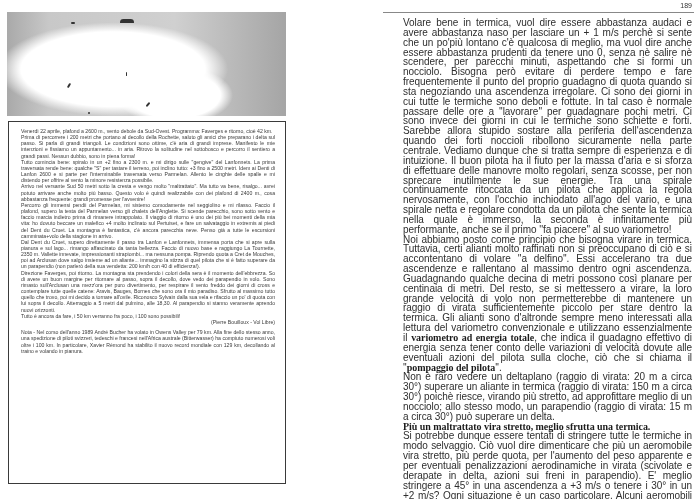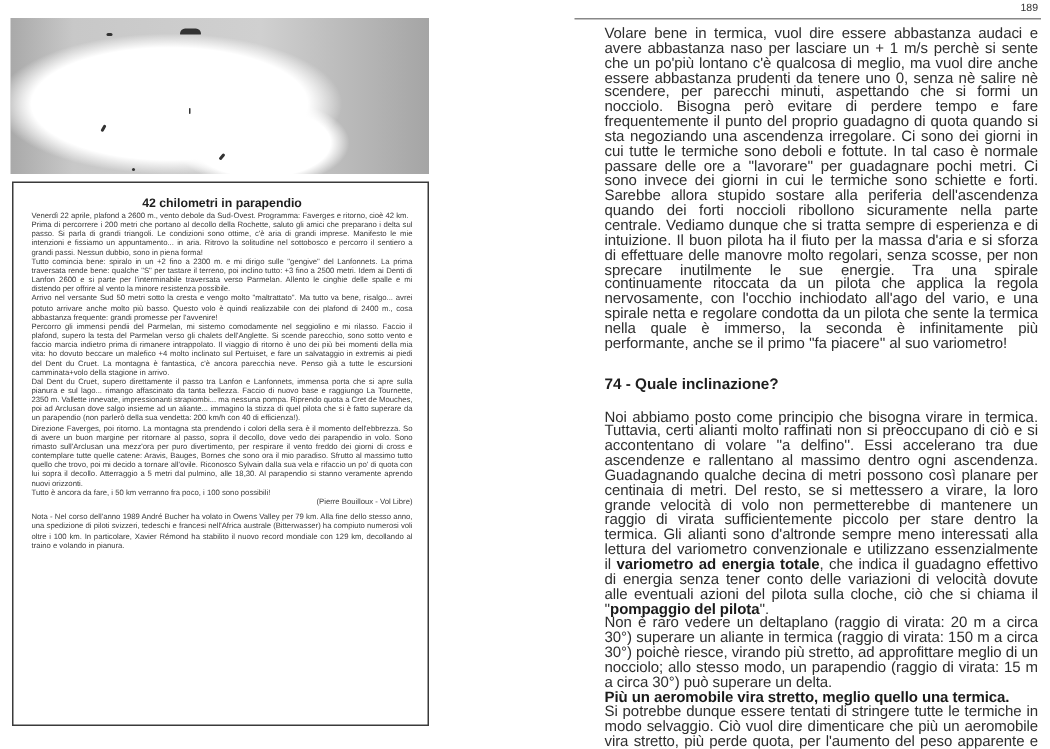--- a/index.html
+++ b/index.html
@@ -42,39 +42,38 @@
     .right-col {
       position: absolute; left: 53px; width: 289px; top: 18px;
     }
     .right-col p {
       font-size: 10px; line-height: 9.85px; margin: 0; text-align: justify; color: #2e2e2e;
       letter-spacing: -0.05px;
     }
     .section-heading {
       font-size: 10.2px; font-weight: bold; margin: 16px 0 12px 0; color: #1f1f1f;
     }
-    b { color: #1b1b1b; }
+    b { color: #1b1b1b; font-family: Liberation Serif, serif; }
   </style>
 </head>
 <body>
 
 <div class="spread">
 
   <div class="left-page">
     <div class="photo" title="Paragliders flying near cumulus clouds">
       <div class="glider" style="left:113px;top:7px;width:14px;height:4px;border-radius:6px 6px 1px 1px;"></div>
       <div class="glider" style="left:64px;top:10px;width:4px;height:2px;"></div>
       <div class="glider" style="left:61px;top:71px;width:2px;height:5px;transform:rotate(30deg);"></div>
       <div class="glider" style="left:119px;top:60px;width:1px;height:4px;"></div>
       <div class="glider" style="left:140px;top:90px;width:2px;height:5px;transform:rotate(40deg);"></div>
       <div class="glider" style="left:81px;top:100px;width:2px;height:2px;border-radius:50%;"></div>
     </div>
 
     <div class="story-box">
-      <div class="story-title">42 chilometri in parapendio</div>
       <div class="story-body">
         <p>Venerdì 22 aprile, plafond a 2600 m., vento debole da Sud-Ovest. Programma: Faverges e ritorno, cioè 42 km.</p>
         <p>Prima di percorrere i 200 metri che portano al decollo della Rochette, saluto gli amici che preparano i delta sul passo. Si parla di grandi triangoli. Le condizioni sono ottime, c'è aria di grandi imprese. Manifesto le mie intenzioni e fissiamo un appuntamento... in aria. Ritrovo la solitudine nel sottobosco e percorro il sentiero a grandi passi. Nessun dubbio, sono in piena forma!</p>
         <p>Tutto comincia bene: spiralo in un +2 fino a 2300 m. e mi dirigo sulle "gengive" del Lanfonnets. La prima traversata rende bene: qualche "S" per tastare il terreno, poi inclino tutto: +3 fino a 2500 metri. Idem ai Denti di Lanfon 2600 e si parte per l'interminabile traversata verso Parmelan. Allento le cinghie delle spalle e mi distendo per offrire al vento la minore resistenza possibile.</p>
         <p>Arrivo nel versante Sud 50 metri sotto la cresta e vengo molto "maltrattato". Ma tutto va bene, risalgo... avrei potuto arrivare anche molto più basso. Questo volo è quindi realizzabile con dei plafond di 2400 m., cosa abbastanza frequente: grandi promesse per l'avvenire!</p>
         <p>Percorro gli immensi pendii del Parmelan, mi sistemo comodamente nel seggiolino e mi rilasso. Faccio il plafond, supero la testa del Parmelan verso gli chalets dell'Anglette. Si scende parecchio, sono sotto vento e faccio marcia indietro prima di rimanere intrappolato. Il viaggio di ritorno è uno dei più bei momenti della mia vita: ho dovuto beccare un malefico +4 molto inclinato sul Pertuiset, e fare un salvataggio in extremis ai piedi del Dent du Cruet. La montagna è fantastica, c'è ancora parecchia neve. Penso già a tutte le escursioni camminata+volo della stagione in arrivo.</p>
         <p>Dal Dent du Cruet, supero direttamente il passo tra Lanfon e Lanfonnets, immensa porta che si apre sulla pianura e sul lago... rimango affascinato da tanta bellezza. Faccio di nuovo base e raggiungo La Tournette, 2350 m. Vallette innevate, impressionanti strapiombi... ma nessuna pompa. Riprendo quota a Cret de Mouches, poi ad Arclusan dove salgo insieme ad un aliante... immagino la stizza di quel pilota che si è fatto superare da un parapendio (non parlerò della sua vendetta: 200 km/h con 40 di efficienza!).</p>
         <p>Direzione Faverges, poi ritorno. La montagna sta prendendo i colori della sera è il momento dell'ebbrezza. So di avere un buon margine per ritornare al passo, sopra il decollo, dove vedo dei parapendio in volo. Sono rimasto sull'Arclusan una mezz'ora per puro divertimento, per respirare il vento freddo dei giorni di cross e contemplare tutte quelle catene: Aravis, Bauges, Bornes che sono ora il mio paradiso. Sfrutto al massimo tutto quello che trovo, poi mi decido a tornare all'ovile. Riconosco Sylvain dalla sua vela e rifaccio un po' di quota con lui sopra il decollo. Atterraggio a 5 metri dal pulmino, alle 18,30. Al parapendio si stanno veramente aprendo nuovi orizzonti.</p>
         <p>Tutto è ancora da fare, i 50 km verranno fra poco, i 100 sono possibili!</p>
       </div>
@@ -85,21 +84,20 @@
     </div>
   </div>
 
   <div class="right-page">
     <div class="page-number">189</div>
     <div class="header-rule"></div>
 
     <div class="right-col">
       <p>Volare bene in termica, vuol dire essere abbastanza audaci e avere abbastanza naso per lasciare un + 1 m/s perchè si sente che un po'più lontano c'è qualcosa di meglio, ma vuol dire anche essere abbastanza prudenti da tenere uno 0, senza nè salire nè scendere, per parecchi minuti, aspettando che si formi un nocciolo. Bisogna però evitare di perdere tempo e fare frequentemente il punto del proprio guadagno di quota quando si sta negoziando una ascendenza irregolare. Ci sono dei giorni in cui tutte le termiche sono deboli e fottute. In tal caso è normale passare delle ore a ''lavorare'' per guadagnare pochi metri. Ci sono invece dei giorni in cui le termiche sono schiette e forti. Sarebbe allora stupido sostare alla periferia dell'ascendenza quando dei forti noccioli ribollono sicuramente nella parte centrale. Vediamo dunque che si tratta sempre di esperienza e di intuizione. Il buon pilota ha il fiuto per la massa d'aria e si sforza di effettuare delle manovre molto regolari, senza scosse, per non sprecare inutilmente le sue energie. Tra una spirale continuamente ritoccata da un pilota che applica la regola nervosamente, con l'occhio inchiodato all'ago del vario, e una spirale netta e regolare condotta da un pilota che sente la termica nella quale è immerso, la seconda è infinitamente più performante, anche se il primo ''fa piacere'' al suo variometro!</p>
 
-      <div class="section-heading">74 - Quale inclinazione?</div>
 
       <p><span>Noi abbiamo posto come principio che bisogna virare in termica. Tuttavia, certi alianti molto raffinati non si preoccupano di ciò e si accontentano di volare ''a delfino''. Essi accelerano tra due ascendenze e rallentano al massimo dentro ogni ascendenza. Guadagnando qualche decina di metri possono così planare per centinaia di metri. Del resto, se si mettessero a virare, la loro grande velocità di volo non permetterebbe di mantenere un raggio di virata sufficientemente piccolo per stare dentro la termica. Gli alianti sono d'altronde sempre meno interessati alla lettura del variometro convenzionale e utilizzano essenzialmente il </span><b>variometro ad energia totale</b><span>, che indica il guadagno effettivo di energia senza tener conto delle variazioni di velocità dovute alle eventuali azioni del pilota sulla cloche, ciò che si chiama il ''</span><b>pompaggio del pilota</b><span>''.</span></p>
       <p>Non è raro vedere un deltaplano (raggio di virata: 20 m a circa 30°) superare un aliante in termica (raggio di virata: 150 m a circa 30°) poichè riesce, virando più stretto, ad approfittare meglio di un nocciolo; allo stesso modo, un parapendio (raggio di virata: 15 m a circa 30°) può superare un delta.</p>
-      <p><b>Più un aeromobile vira stretto, meglio quello una termica.</b></p>
+      <p><b>Più un maltrattato vira stretto, meglio sfrutta una termica.</b></p>
       <p>Si potrebbe dunque essere tentati di stringere tutte le termiche in modo selvaggio. Ciò vuol dire dimenticare che più un aeromobile vira stretto, più perde quota, per l'aumento del peso apparente e per eventuali penalizzazioni aerodinamiche in virata (scivolate e derapate in delta, azioni sui freni in parapendio). E' meglio stringere a 45° in una ascendenza a +3 m/s o tenere i 30° in un +2 m/s? Ogni situazione è un caso particolare. Alcuni aeromobili hanno un comportamento catastrofico in virata accentuata. E' inutile stringere troppo. Alcune termiche hanno un forte gradiente orizzontale di velocità verticali, si può guadagnare molto stringendo un po'. Altre invece sono molto omogenee ed è meglio fare delle spirali poco inclinate a tasso di ca-</p>
     </div>
   </div>
 </div>
 
 </body></html>

